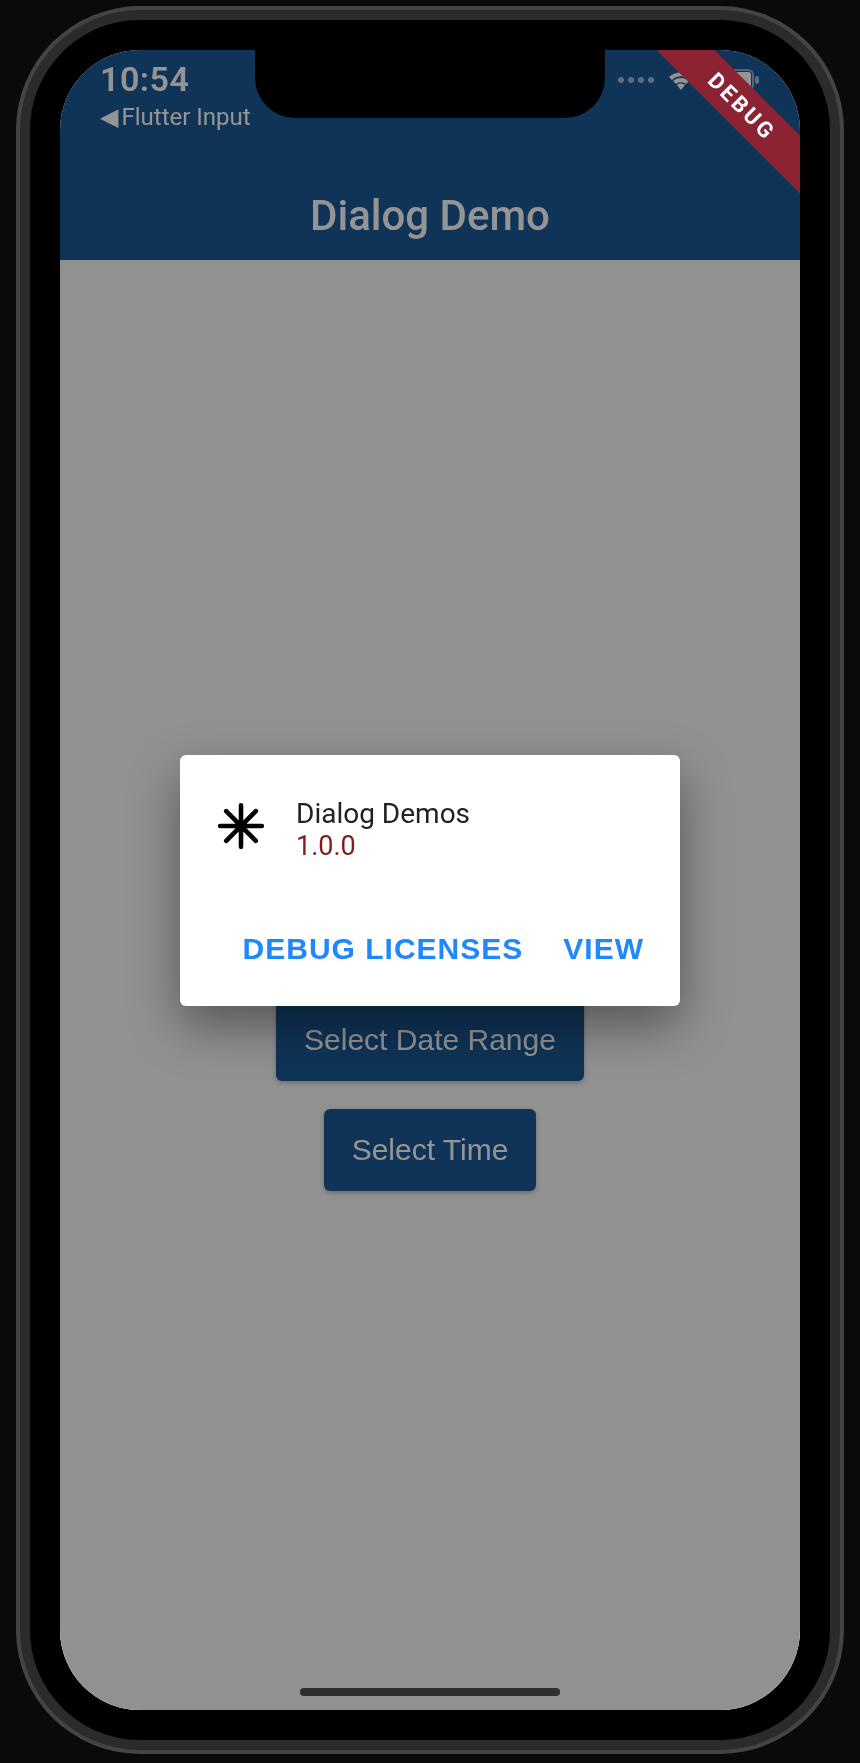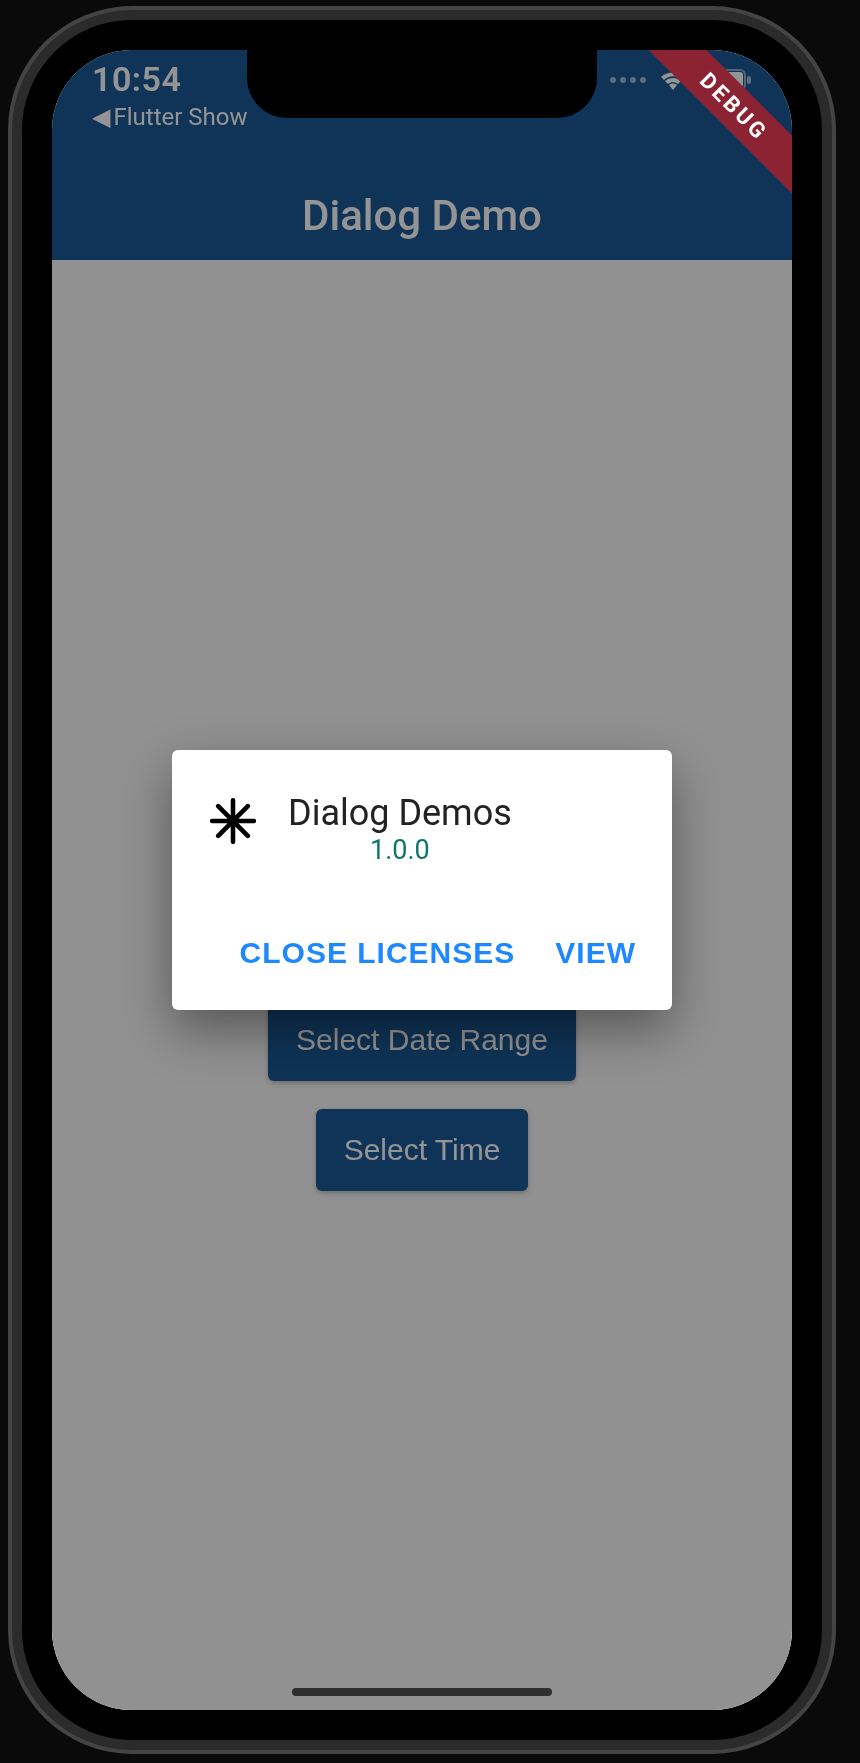--- a/index.html
+++ b/index.html
@@ -1,19 +1,19 @@
 <!DOCTYPE html>
 <html><head>
 <meta charset="utf-8">
 <style>
   * { box-sizing: border-box; margin: 0; padding: 0; }
   html, body { width: 860px; height: 1763px; background: #0a0a0a; font-family: -apple-system, BlinkMacSystemFont, "Segoe UI", Roboto, Helvetica, Arial, sans-serif; }
   .device {
     position: absolute;
-    left: 22px; top: 20px;
+    left: 30px; top: 20px;
     width: 800px; height: 1720px;
     background: #000;
     border-radius: 110px;
     box-shadow: 0 0 0 10px #2b2b2b, 0 0 0 14px #444;
     overflow: hidden;
   }
   .screen {
     position: absolute;
     left: 30px; top: 30px; right: 30px; bottom: 30px;
     background: #fff;
@@ -98,22 +98,22 @@
     width: 500px;
     background:#fff;
     border-radius:6px;
     box-shadow:0 20px 50px rgba(0,0,0,0.4);
     padding: 42px 36px 20px 36px;
     position:relative;
   }
   .dialog-header { display:flex; align-items:flex-start; gap:30px; }
   .dialog-icon { width:50px; height:50px; flex-shrink:0; margin-top:4px;}
   .dialog-titles { display:flex; flex-direction:column; }
-  .dialog-title { font-size:36px; color:#222; font-weight:400;}
-  .dialog-version { font-size:27px; color:#0f766e; text-align:center;}
+  .dialog-title { font-size:28px; color:#222; font-weight:400;}
+  .dialog-version { font-size:27px; color:#7f1d1d; }
   .dialog-body { font-size:27px; color:#8a8a8a; margin-top:34px; margin-left:80px;}
   .dialog-actions { display:flex; justify-content:flex-end; gap:40px; margin-top:70px; padding-bottom:20px;}
   .text-button {
     background:none; border:none; color:#1e88ff; font-size:30px; font-weight:600; letter-spacing:1px; cursor:pointer;
   }
   .home-indicator {
     position:absolute; bottom:14px; left:50%; transform:translateX(-50%);
     width:260px; height:8px; background:#2e2e2e; border-radius:4px; z-index:200;
   }
 </style>
@@ -123,21 +123,21 @@
 <div class="device">
   <div class="screen">
     <div class="notch"></div>
 
     <div class="appbar">
       <div class="status-bar">
         <div class="status-left">
           <span class="status-time">10:54</span>
           <span class="status-back">
             <span>◀</span>
-            <span>Flutter Show</span>
+            <span>Flutter Input</span>
           </span>
         </div>
         <div class="status-right">
           <span class="dots">
               <span></span>
               <span></span>
               <span></span>
               <span></span>
             </span>
           <span class="wifi-icon">
@@ -174,21 +174,21 @@
             <svg width="50" height="50" viewBox="0 0 24 24">
                 <path d="M12 2 V22 M2 12 H22 M4.9 4.9 L19.1 19.1 M19.1 4.9 L4.9 19.1" stroke="#000" stroke-width="2.2" stroke-linecap="round" fill="none"></path>
               </svg>
           </span>
           <div class="dialog-titles">
             <span class="dialog-title">Dialog Demos</span>
             <span class="dialog-version">1.0.0</span>
           </div>
         </div>
         <div class="dialog-actions">
-          <button class="text-button">CLOSE LICENSES</button>
+          <button class="text-button">DEBUG LICENSES</button>
           <button class="text-button">VIEW</button>
         </div>
       </div>
     </div>
 
     <div class="home-indicator"></div>
   </div>
 </div>
 
 </body></html>

